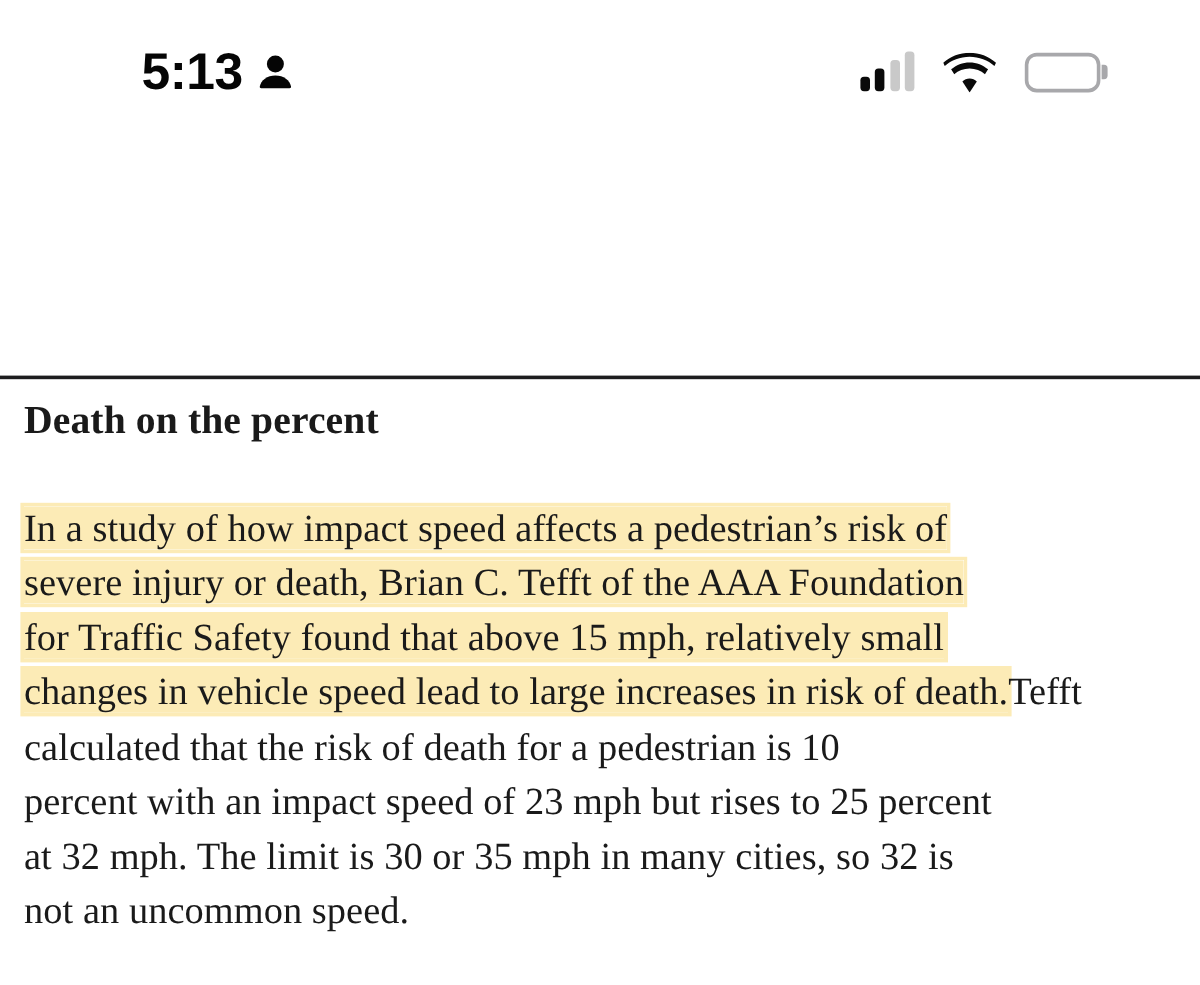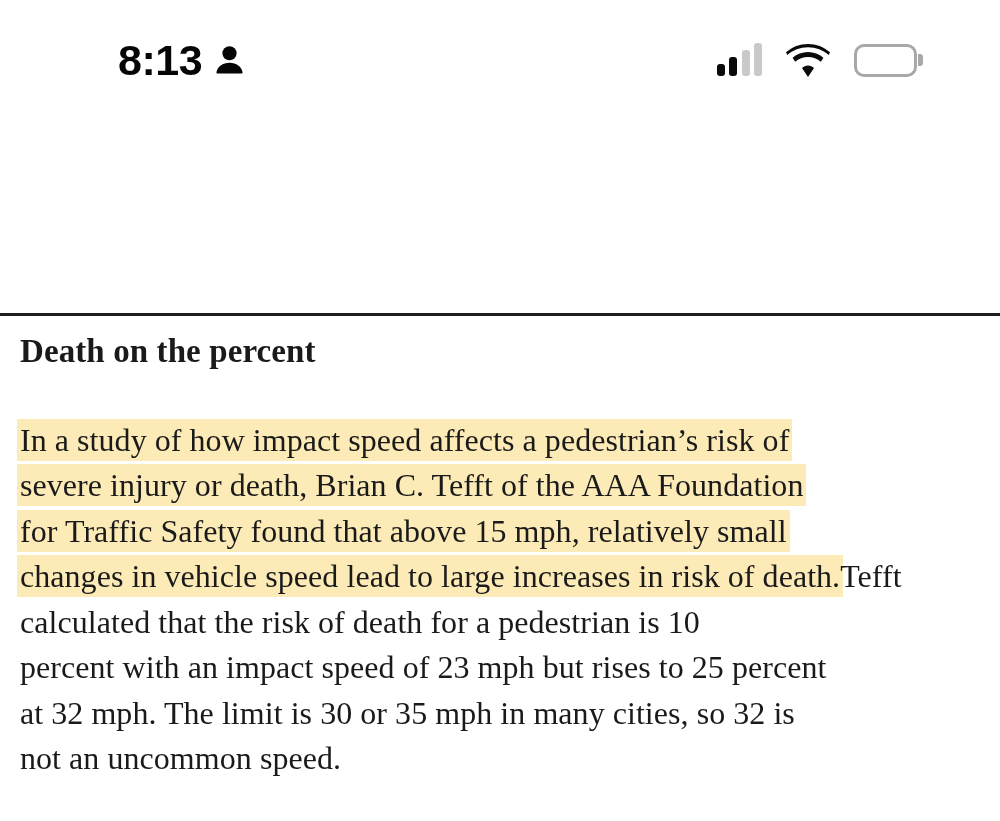--- a/index.html
+++ b/index.html
@@ -145,21 +145,21 @@
     padding: 1px 0;
     border-radius: 0;
   }
 </style>
 </head>
 <body>
 
 <div class="status-bar">
 
   <div class="status-left">
-    <div class="status-time">8:13</div>
+    <div class="status-time">5:13</div>
     <span>
       <svg class="person-icon" viewBox="0 0 24 26" xmlns="http://www.w3.org/2000/svg">
         <circle cx="12" cy="7" r="6.3" fill="#050505"></circle>
         <path d="M12 15.5c-6 0-10.8 3.6-11.6 8.3-.1.7.4 1.2 1.1 1.2h21c.7 0 1.2-.5 1.1-1.2C22.8 19.1 18 15.5 12 15.5z" fill="#050505"></path>
       </svg>
     </span>
   </div>
 
   <div class="status-right">
 

